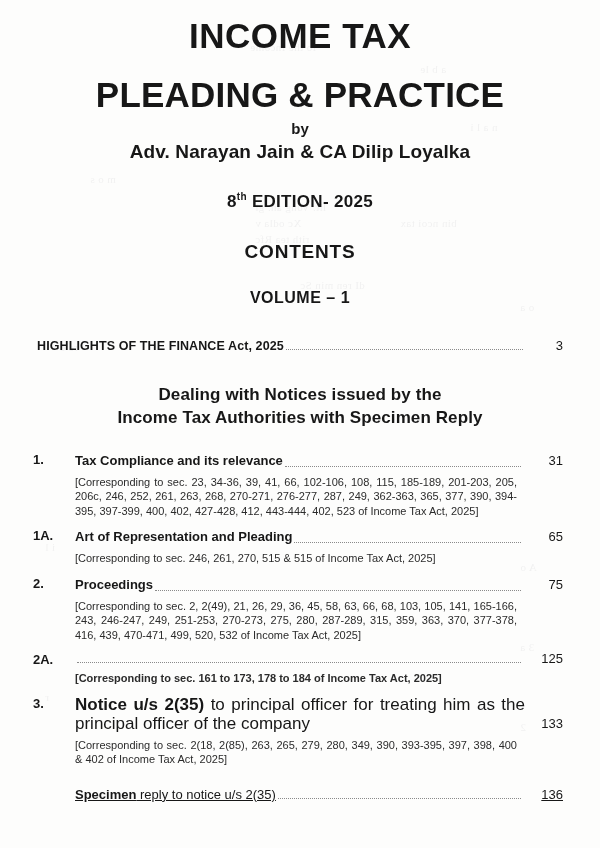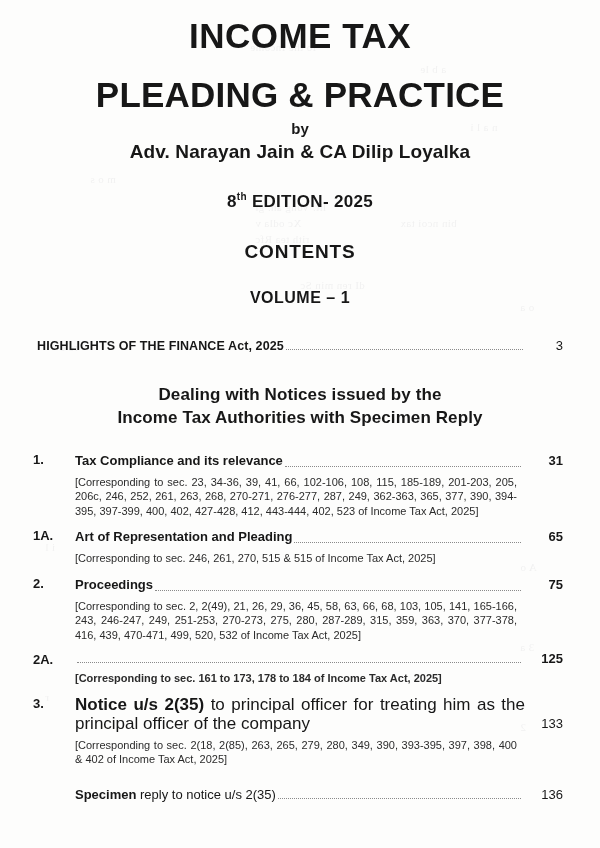--- a/index.html
+++ b/index.html
@@ -169,21 +169,20 @@
     font-size: 13px;
     font-weight: bold;
     line-height: 19px;
   }
   .entry-title-row {
     display: flex;
     align-items: baseline;
   }
   .entry-title-row .pageno {
     width: 38px;
-    font-weight: bold;
   }
   .entry-title-just {
     text-align: justify;
     text-align-last: left;
     font-size: 17px;
     line-height: 19px;
     font-weight: normal;
   }
   .entry-title-just b { font-weight: bold; }
   .entry-title-wrap {
@@ -207,20 +206,21 @@
     text-align-last: left;
     color: #2b2b2b;
     padding-right: 46px;
   }
   .entry-note.nojust {
     text-align: left;
     font-weight: bold;
   }
   .entry-sub-row {
     margin-top: 20px;
+    text-decoration: underline;
   }
   .entry-sub-row .toc-text {
     font-size: 13px;
   }
   .entry-sub-row .toc-text b { font-weight: bold; }
   .entry-sub-row .pageno { width: 38px; }
 </style>
 </head>
 <body>
 

